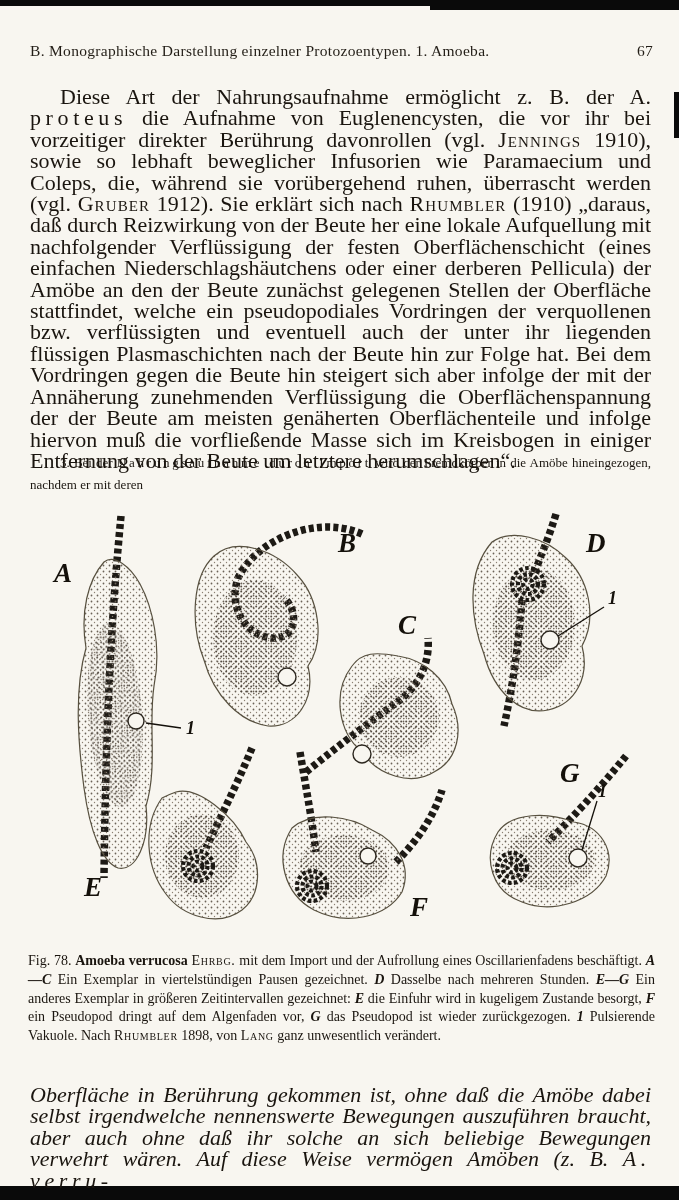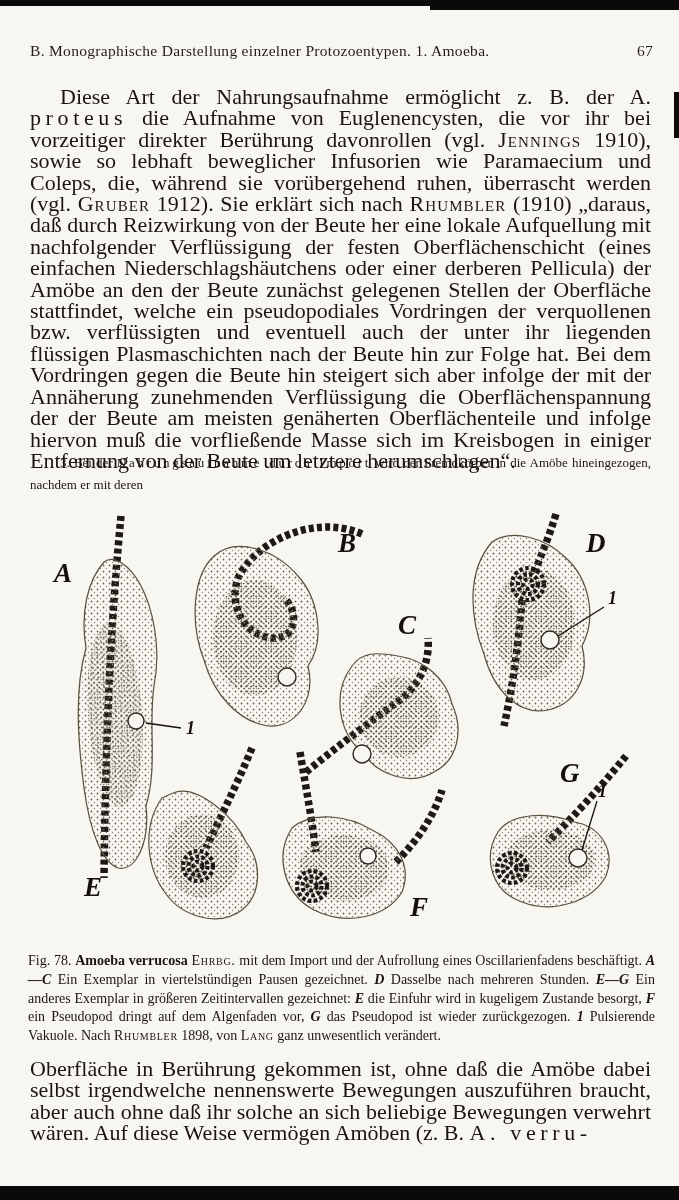--- a/index.html
+++ b/index.html
@@ -14,21 +14,21 @@
     display:flex;justify-content:space-between;align-items:baseline;
     font-size:15.5px;letter-spacing:.02em;color:#221d16;
   }
   .body-text{
     position:absolute;left:30px;right:28px;margin:0;
     font-size:22px;line-height:21.4px;text-align:justify;color:#1a150f;
   }
   .indent{text-indent:30px;}
   #p1{top:86px;}
   #p2{top:452px;font-size:13px;line-height:22px;}
-  #p3{top:1058px;}
+  #p3{top:1084px;font-style:italic;}
   .caption{
     position:absolute;top:952px;left:28px;right:24px;margin:0;
     font-size:14px;line-height:18.8px;text-align:justify;color:#1a150f;
   }
   .s-plain{}
   .s-sperr{letter-spacing:.21em;}
   .s-caps{font-variant:small-caps;letter-spacing:.05em;}
   .s-bold{font-weight:700;}
   .s-bi{font-weight:700;font-style:italic;}
   .figure-wrap{position:absolute;top:505px;left:0;width:679px;height:445px;}

